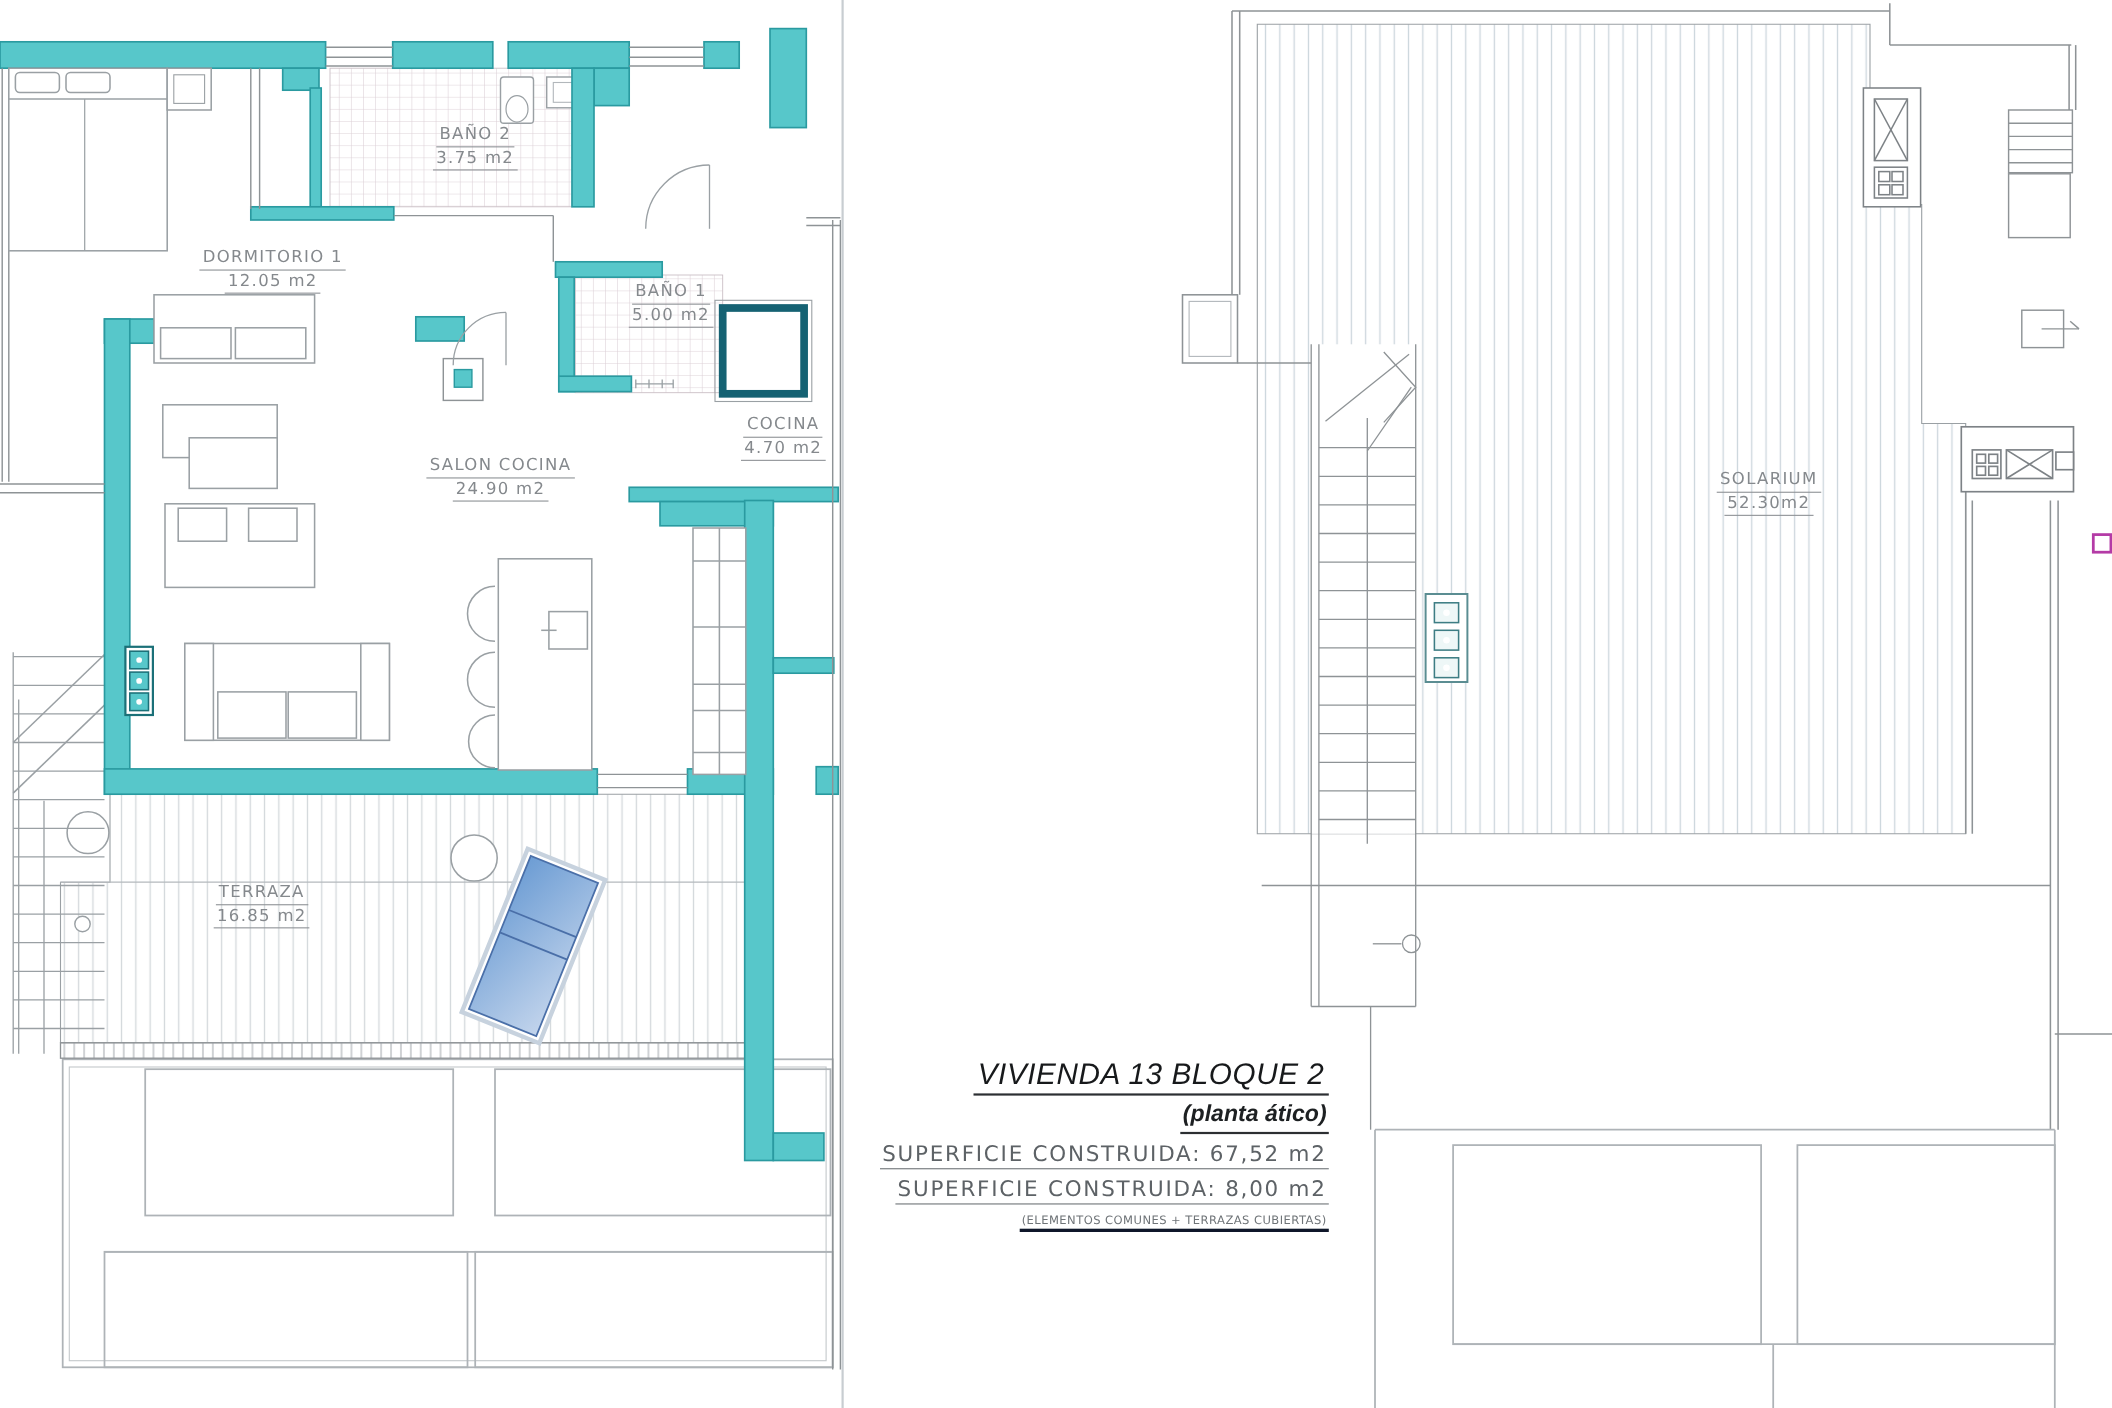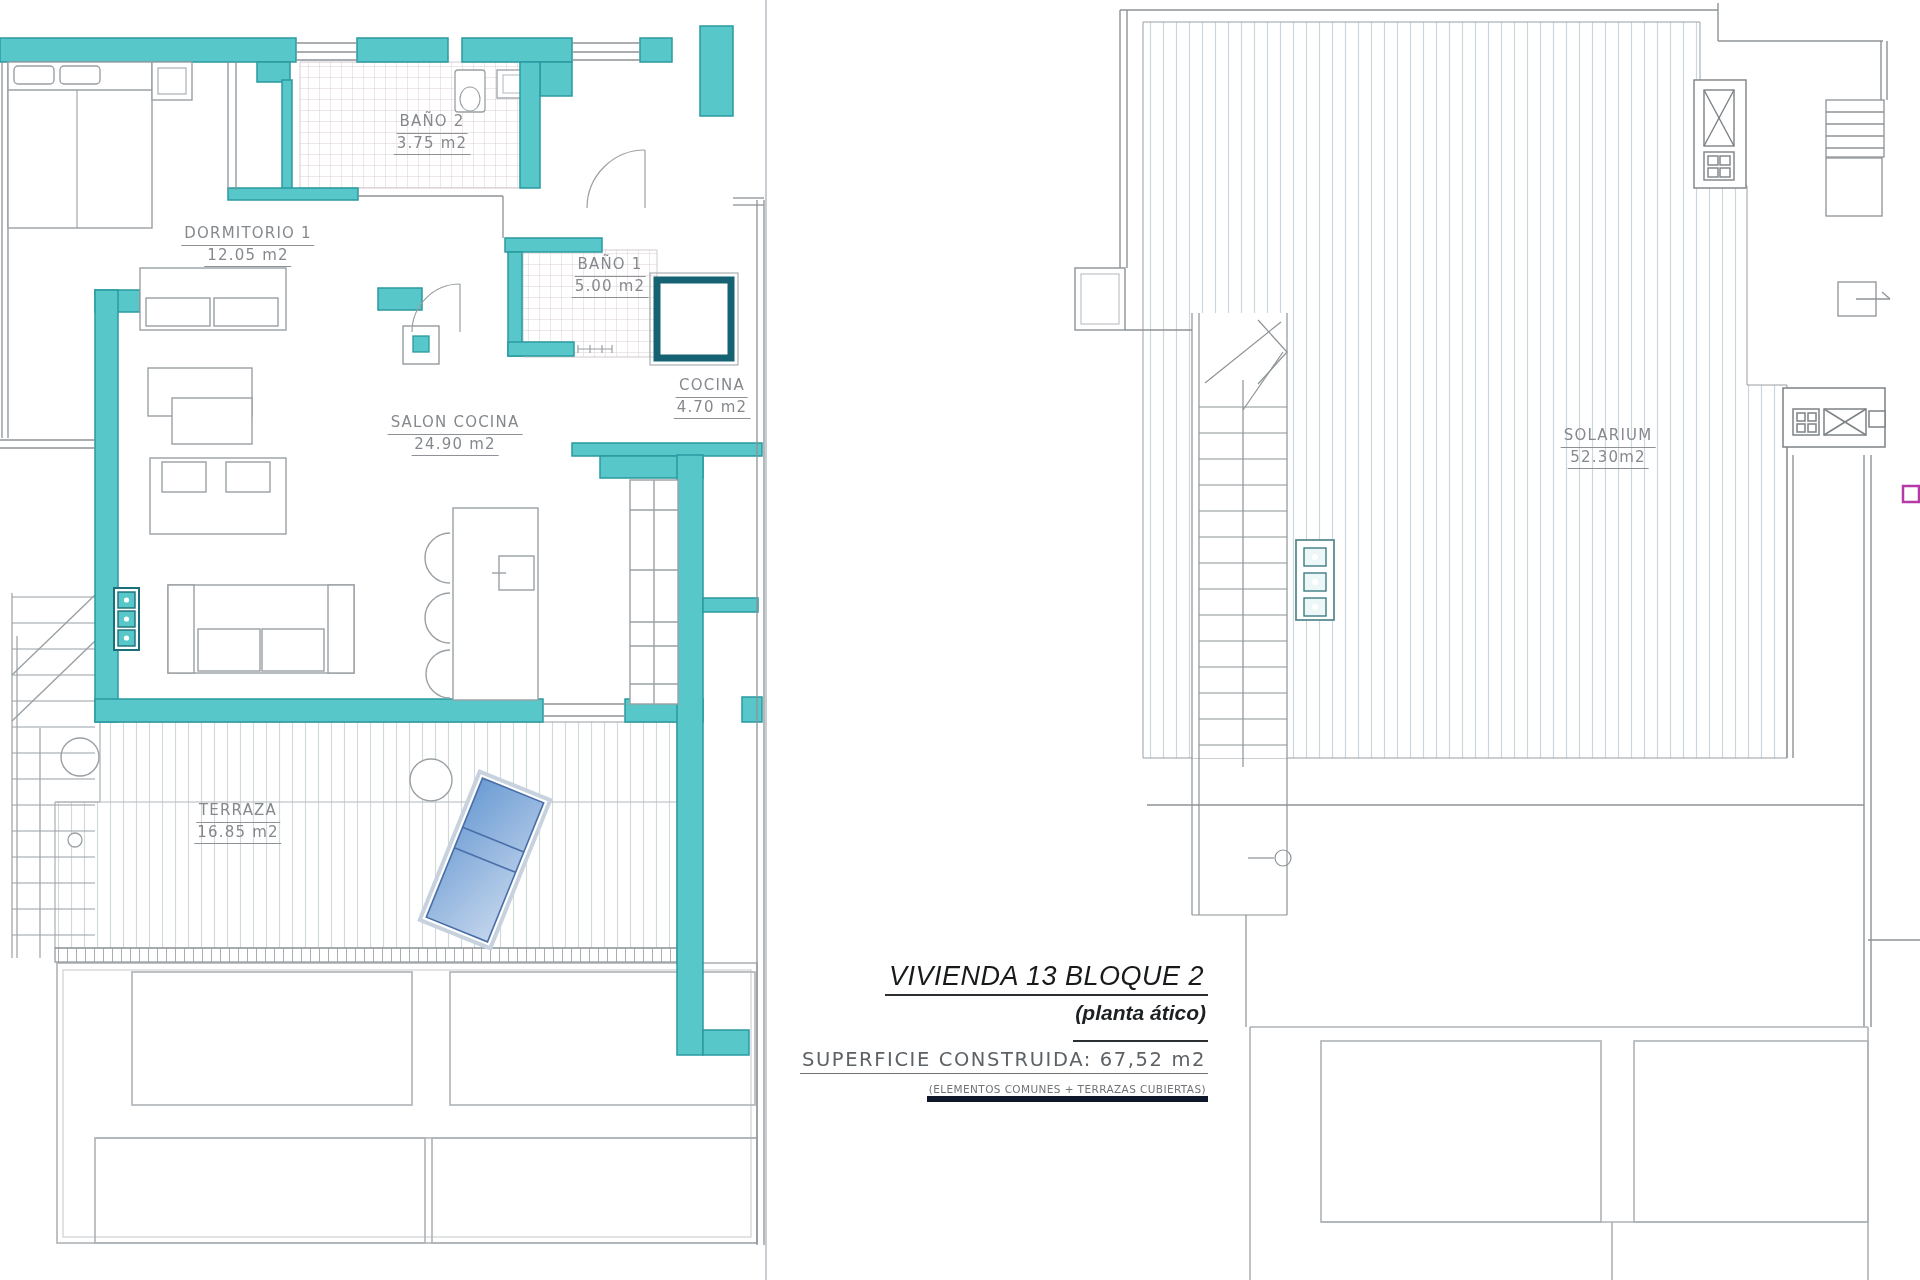--- a/index.html
+++ b/index.html
@@ -17,26 +17,26 @@
 
   
   #title-block{position:absolute;right:712px;top:956px;text-align:right;
     font-family:"Liberation Sans",sans-serif;white-space:nowrap;}
   #title-block .tb-row{display:block;margin-top:5px;}
   .tb-title{display:inline-block;font-style:italic;font-weight:normal;
     font-size:27px;color:#17191b;letter-spacing:.5px;
     border-bottom:2.2px solid #2c2f32;padding:0 4px 2px;}
   .tb-sub{display:inline-block;font-style:italic;font-weight:bold;
     font-size:21px;color:#1d2022;border-bottom:2px solid #2c2f32;
-    padding:0 2px 15px;text-align:right;}
+    padding:0 2px 4px;text-align:right;}
   .tb-line{display:inline-block;font-size:19.5px;color:#5d6266;
     letter-spacing:1.6px;border-bottom:1.7px solid #6f7478;
     padding:1px 2px 2px;font-family:"DejaVu Sans",sans-serif;}
   .tb-note{display:inline-block;font-size:10.5px;color:#6f7478;
-    letter-spacing:.4px;border-bottom:6px solid #0f172a;
+    letter-spacing:.4px;border-bottom:3px solid #0f172a;
     padding:0 2px 1px;font-family:"DejaVu Sans",sans-serif;margin-top:0;}
 </style>
 </head>
 <body>
 
 <div id="stage">
 
 <svg width="1920" height="1280" viewBox="0 0 1920 1280">
   <defs>
     <pattern id="hatchT" width="13" height="12" patternUnits="userSpaceOnUse">
@@ -399,16 +399,17 @@
 </div>
 <div class="room-label" style="left:1608px;top:426px">
   <div><span class="rname">SOLARIUM</span></div>
   <div><span class="rarea">52.30m2</span></div>
 </div>
 
 <div id="title-block">
   <span class="tb-row"><span class="tb-title">VIVIENDA 13 BLOQUE 2</span></span>
   <span class="tb-row"><span class="tb-sub">(planta ático)</span></span>
   <span class="tb-row"><span class="tb-line"><span>SUPERFICIE CONSTRUIDA:</span> <span>67,52 m2</span></span></span>
+  <span class="tb-row"><span class="tb-line"><span>SUPERFICIE CONSTRUIDA:</span> <span>8,00 m2</span></span></span>
   <span class="tb-row"><span class="tb-note">(ELEMENTOS COMUNES + TERRAZAS CUBIERTAS)</span></span>
 </div>
 
 </div>
 
 </body></html>

